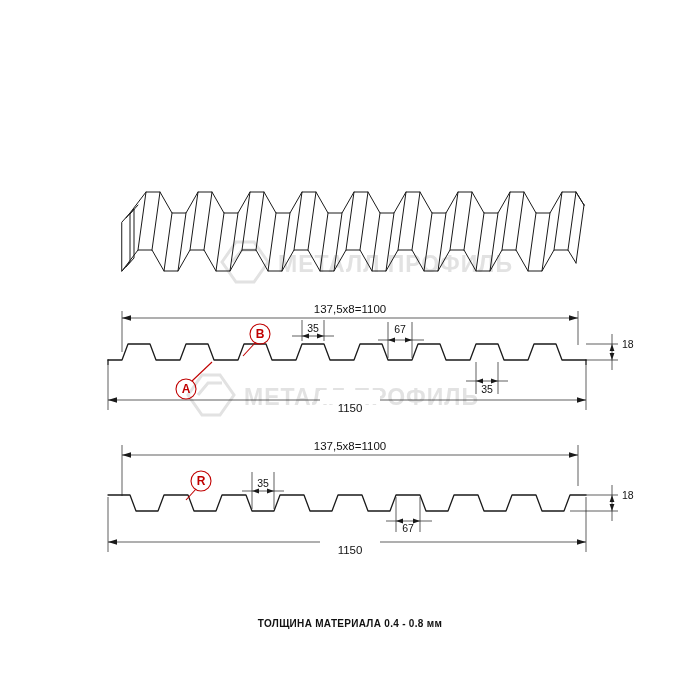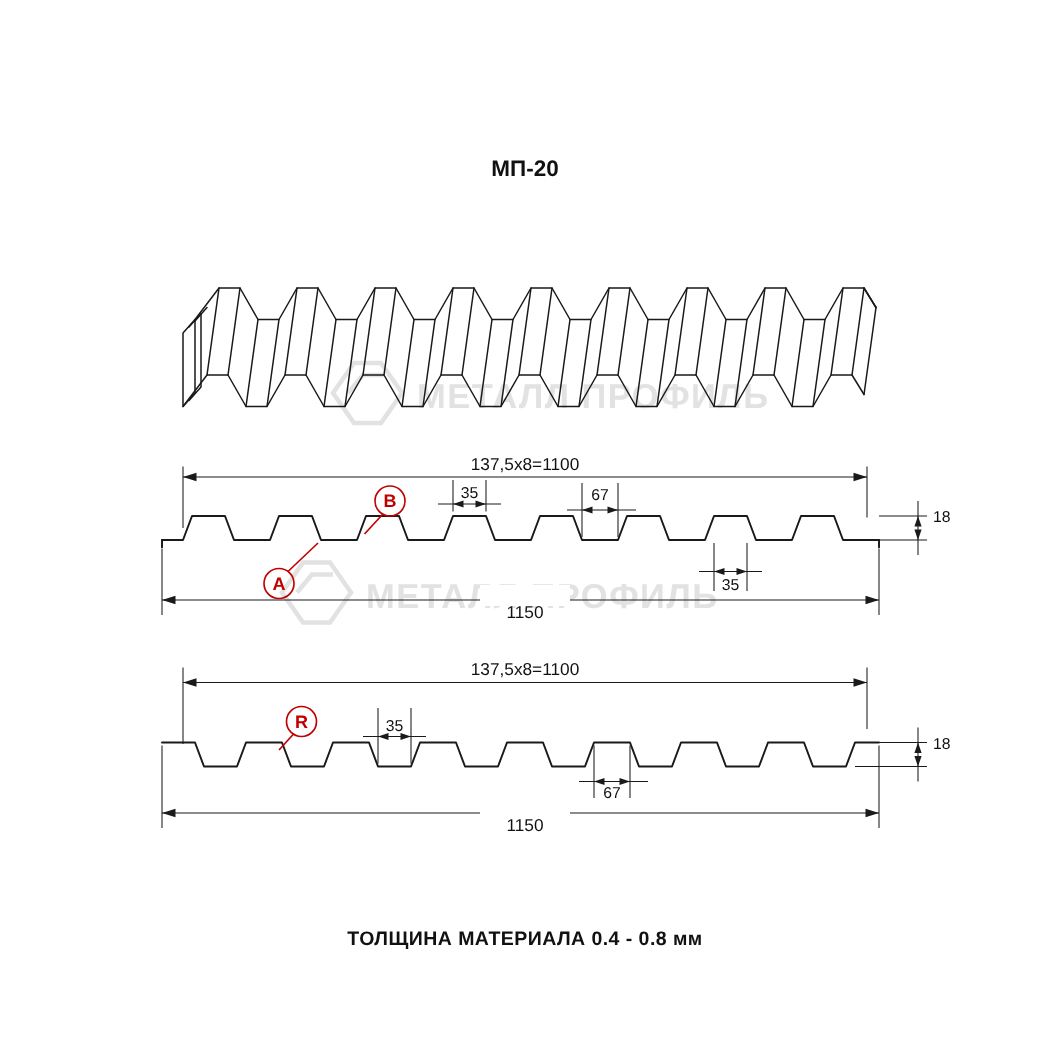--- a/index.html
+++ b/index.html
@@ -39,21 +39,21 @@
     font-size: 15px;
     font-weight: bold;
     color: #111;
   }
   .footer-note {
     position: absolute;
     top: 618px;
     left: 0;
     width: 700px;
     text-align: center;
-    font-size: 13px;
+    font-size: 10px;
     font-weight: bold;
     letter-spacing: 0.3px;
     color: #111;
   }
   svg.drawing {
     position: absolute;
     top: 0;
     left: 0;
   }
   .wm-text {
@@ -102,21 +102,20 @@
     stroke-width: 1;
     stroke-linejoin: round;
     stroke-linecap: round;
   }
 </style>
 </head>
 <body>
 
 <div class="page">
 
-  <div class="subtitle">МП-20</div>
 
   <svg class="drawing" width="700" height="700" viewBox="0 0 700 700">
 
     <g opacity="1">
       <g transform="translate(222,232)">
         <path d="M0,30 L14,10 L32,10 L46,30 L32,50 L14,50 Z" fill="none" stroke="#e2e2e2" stroke-width="3"></path>
         <path d="M10,30 L20,18 L34,18" fill="none" stroke="#e2e2e2" stroke-width="3"></path>
         <text class="wm-text" x="56" y="40">МЕТАЛЛ ПРОФИЛЬ</text>
       </g>
     </g>

